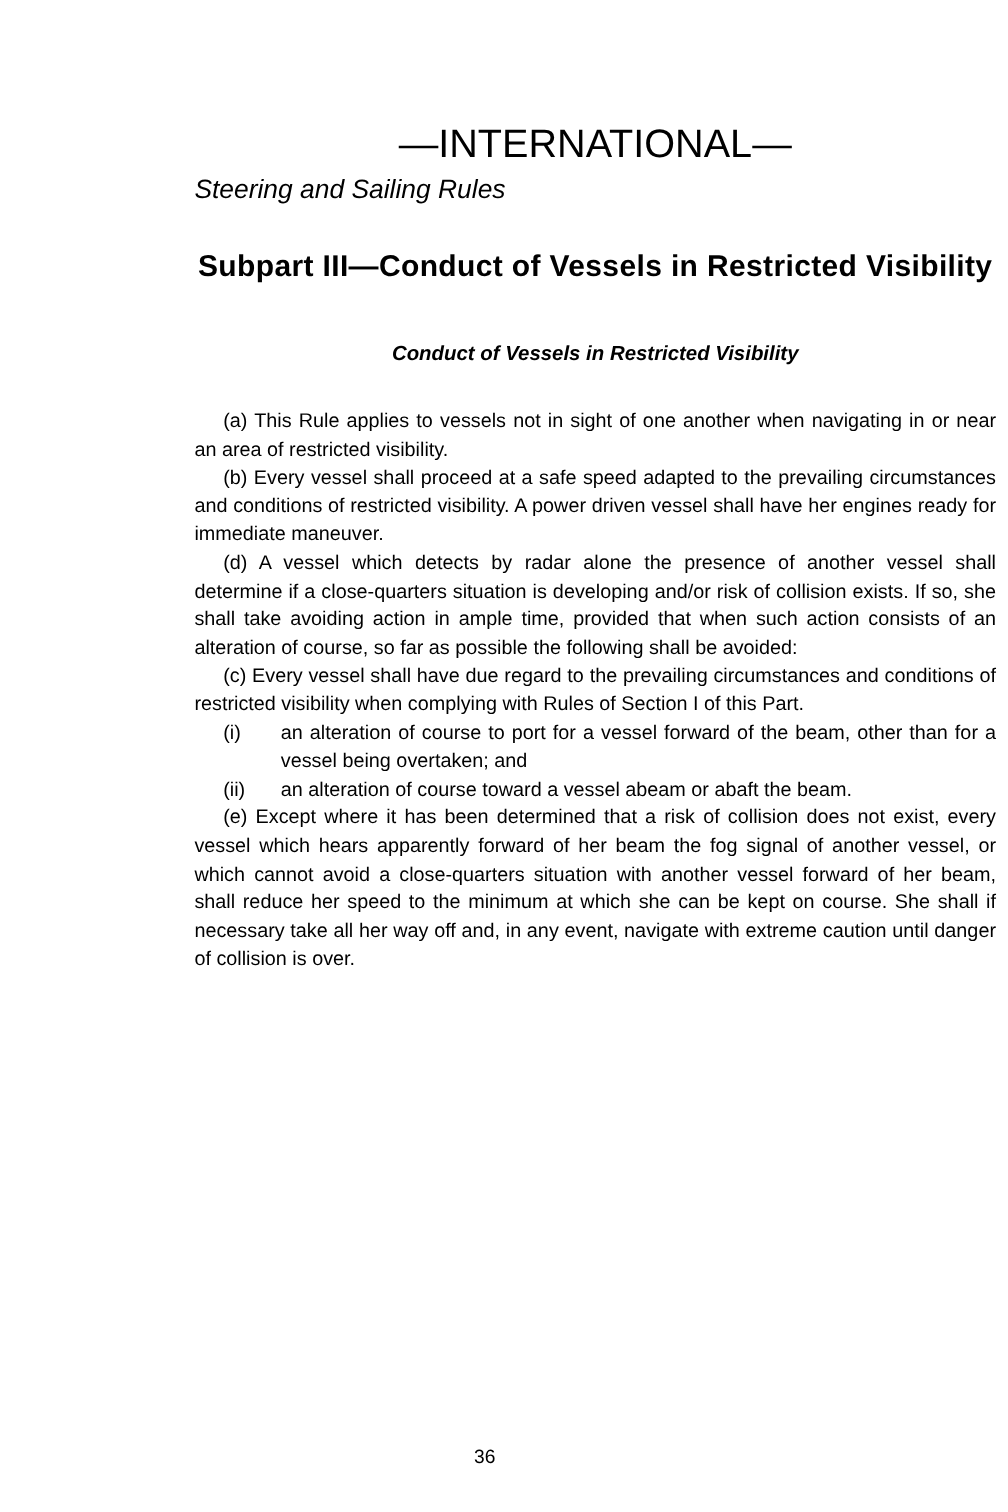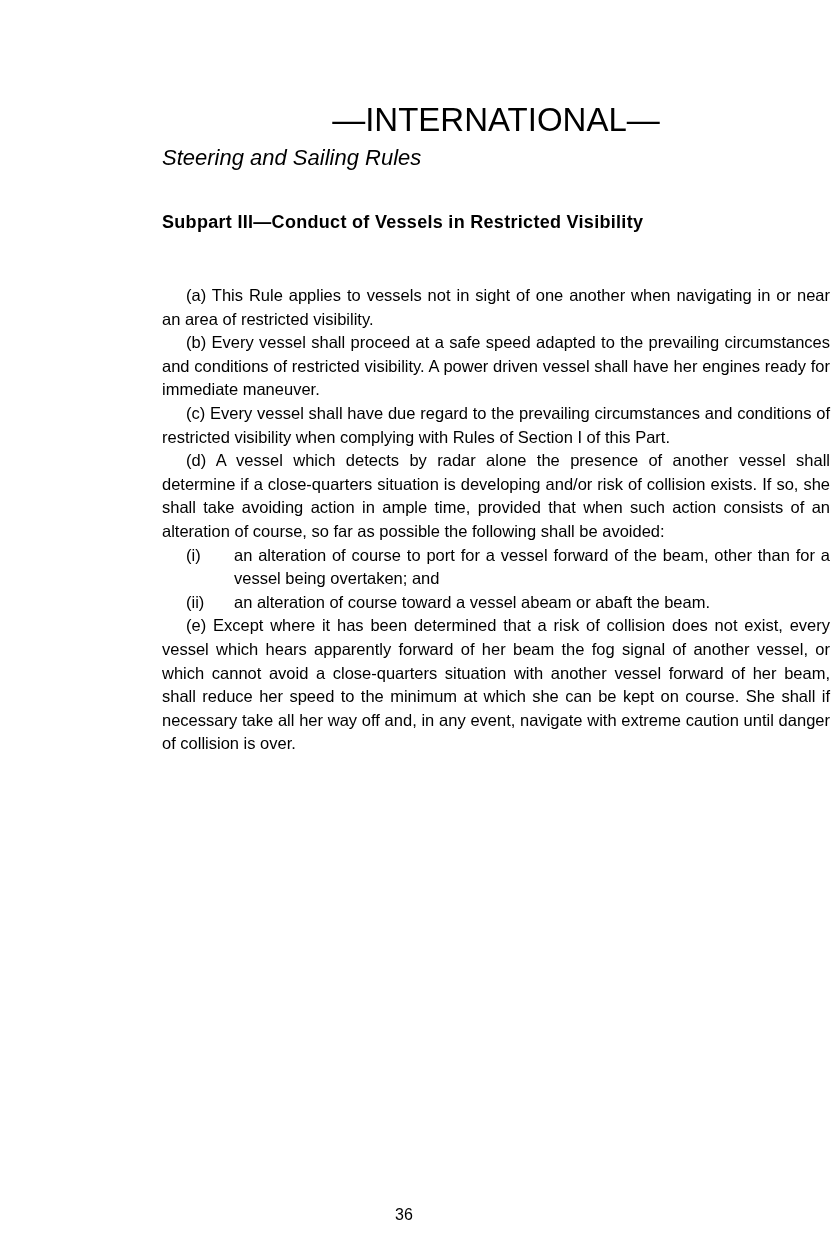--- a/index.html
+++ b/index.html
@@ -40,22 +40,22 @@
   }
   .doc-subtitle {
     text-align: left;
     font-size: 22px;
     font-style: italic;
     line-height: 28px;
     margin: 0 0 34px 0;
     font-weight: normal;
   }
   .subpart-heading {
-    text-align: left;
-    font-size: 18px;
+    text-align: center;
+    font-size: 25px;
     font-weight: bold;
     line-height: 32px;
     margin: 0 0 46px 0;
     letter-spacing: 0.3px;
   }
   .rule-number {
     text-align: center;
     font-size: 21px;
     font-weight: bold;
     line-height: 26px;
@@ -105,30 +105,31 @@
 
   <div class="content">
 
     <h1 class="doc-title">—INTERNATIONAL—</h1>
 
     <h2 class="doc-subtitle">Steering and Sailing Rules</h2>
 
     <h2 class="subpart-heading">Subpart III—Conduct of Vessels in Restricted Visibility</h2>
 
 
+    <h4 class="rule-title">Conduct of Vessels in Restricted Visibility</h4>
 
     <div class="body-text">
 
       <p class="para">(a)  This Rule applies to vessels not in sight of one another when navigating in or near an area of restricted visibility.</p>
 
       <p class="para">(b)  Every vessel shall proceed at a safe speed adapted to the prevailing circumstances and conditions of restricted visibility. A power driven vessel shall have her engines ready for immediate maneuver.</p>
 
+      <p class="para">(d)  A vessel which detects by radar alone the presence of another vessel shall determine if a close-quarters situation is developing and/or risk of collision exists. If so, she shall take avoiding action in ample time, provided that when such action consists of an alteration of course, so far as possible the following shall be avoided:</p>
+
       <p class="para">(c)  Every vessel shall have due regard to the prevailing circumstances and conditions of restricted visibility when complying with Rules of Section I of this Part.</p>
-
-      <p class="para">(d)  A vessel which detects by radar alone the presence of another vessel shall determine if a close-quarters situation is developing and/or risk of collision exists. If so, she shall take avoiding action in ample time, provided that when such action consists of an alteration of course, so far as possible the following shall be avoided:</p>
 
       <p class="sub-item"><span class="marker">(i)</span><span>an alteration of course to port for a vessel forward of the beam, other than for a vessel being overtaken; and</span></p>
 
       <p class="sub-item"><span class="marker">(ii)</span><span>an alteration of course toward a vessel abeam or abaft the beam.</span></p>
 
       <p class="para">(e) Except where it has been determined that a risk of collision does not exist, every vessel which hears apparently forward of her beam the fog signal of another vessel, or which cannot avoid a close-quarters situation with another vessel forward of her beam, shall reduce her speed to the minimum at which she can be kept on course. She  shall if necessary take all her way off and, in any event, navigate with extreme caution until danger of collision is over.</p>
 
     </div>
   </div>
 

